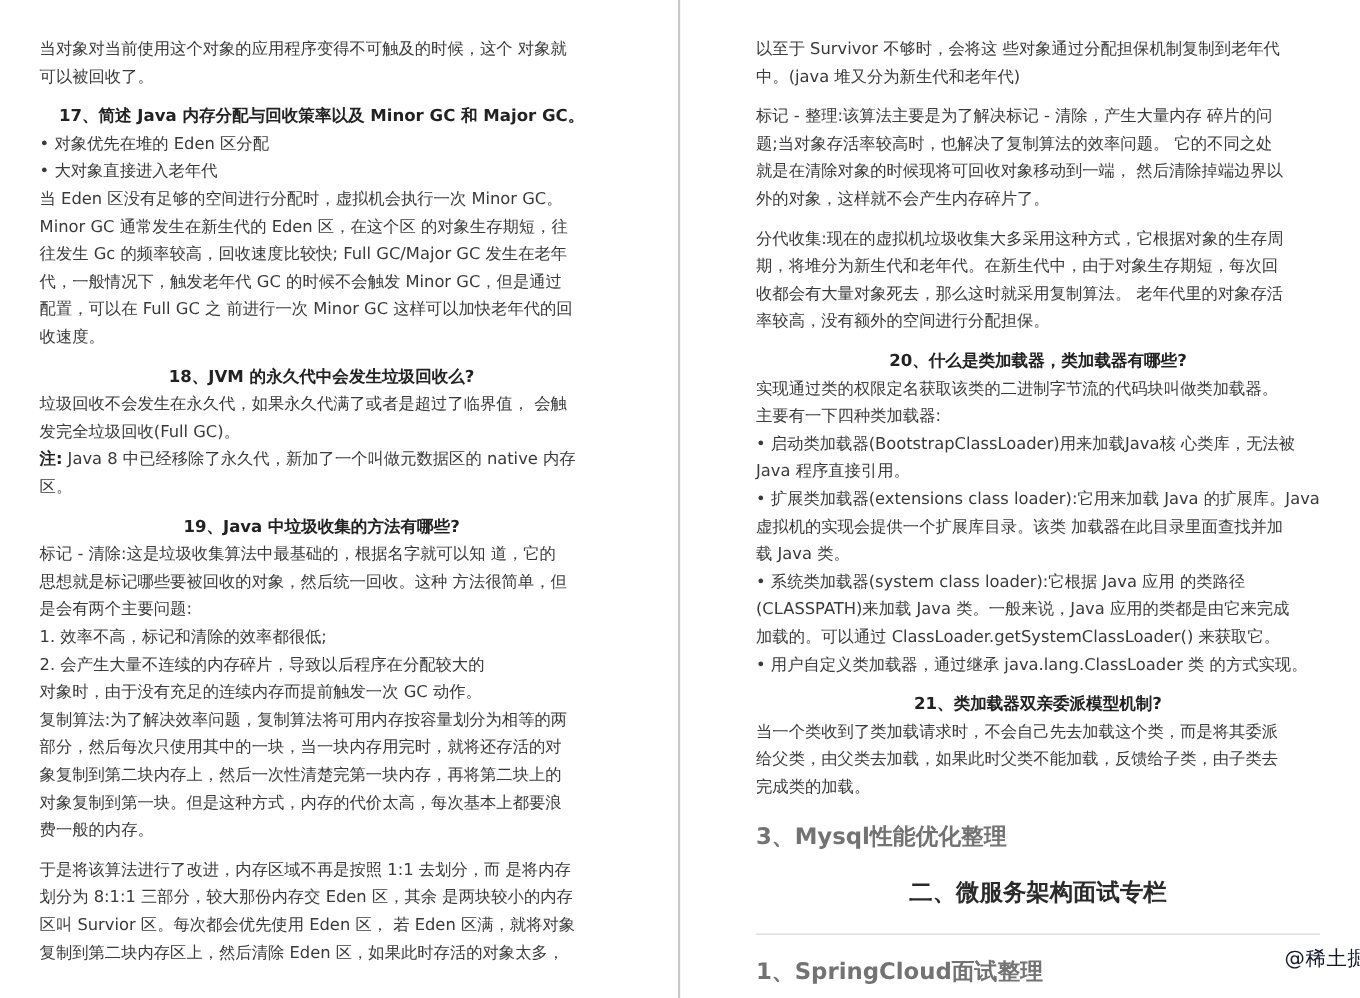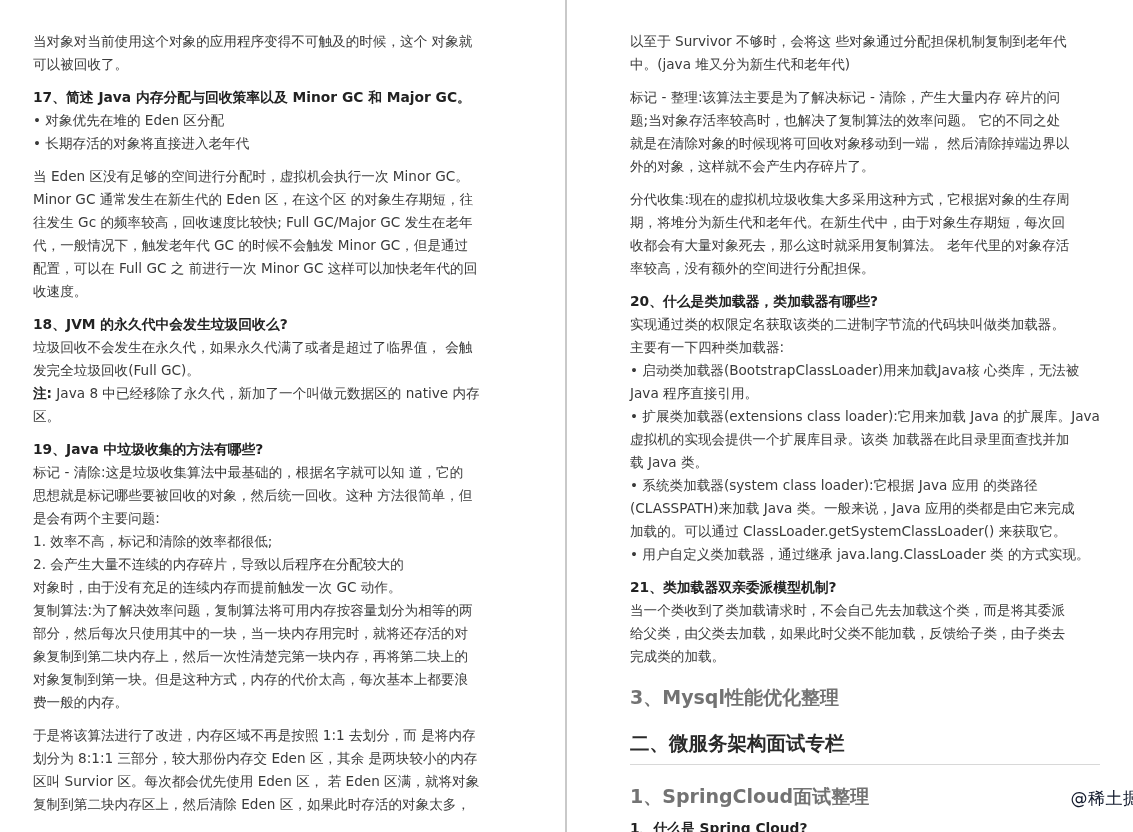--- a/index.html
+++ b/index.html
@@ -14,28 +14,28 @@
   .divider {
     position: absolute; left: 565px; top: 0; width: 2px; height: 832px;
     background: #c9c9c9;
   }
   .col { position: absolute; }
   .page.left .col { left: 33px; top: 30px; width: 470px; }
   .page.right .col { left: 63px; top: 30px; width: 470px; }
 
   p, .line { margin: 0; font-size: 13.6px; line-height: 23px; color: #3a3a3a; }
   .block { margin-bottom: 10px; }
-  .q { font-weight: bold; font-size: 13.8px; line-height: 23px; color: #222; margin: 0; }
+  .q { font-weight: bold; font-size: 13.8px; line-height: 23px; color: #222; margin: 0; text-align: center; }
   .bullet::before { content: "• "; }
   .note-label { font-weight: bold; color: #222; }
 
   .h2 { font-weight: bold; font-size: 19px; color: #737373; margin: 14px 0 0 0; line-height: 30px; }
   .h1 {
     font-weight: bold; font-size: 19.5px; color: #2a2a2a; margin: 16px 0 16px 0;
-    line-height: 32px; border-bottom: 1px solid #d8d8d8; padding-bottom: 4px;
+    line-height: 32px; border-bottom: 1px solid #d8d8d8; padding-bottom: 18px; text-align: center;
   }
   .h3 { font-weight: bold; font-size: 13.8px; color: #222; margin: 6px 0 0 0; line-height: 22px; }
 
   .watermark {
     position: absolute; right: 22px; bottom: 22px;
     font-size: 17px; color: #0f172a; letter-spacing: 0.5px;
   }
 </style>
 </head>
 <body>
@@ -43,21 +43,21 @@
 <div class="page left">
   <div class="col">
     <div class="block">
       <p>当对象对当前使用这个对象的应用程序变得不可触及的时候，这个 对象就</p>
       <p>可以被回收了。</p>
     </div>
 
     <div>
       <p class="q">17、简述 Java 内存分配与回收策率以及 Minor GC 和 Major GC。</p>
       <p class="bullet">对象优先在堆的 Eden 区分配</p>
-      <p class="bullet block">长期存活的对象将直接进入老年代</p>
+      <p class="bullet">大对象直接进入老年代</p>
       <div class="block">
         <p>当 Eden 区没有足够的空间进行分配时，虚拟机会执行一次 Minor GC。</p>
         <p>Minor GC 通常发生在新生代的 Eden 区，在这个区 的对象生存期短，往</p>
         <p>往发生 Gc 的频率较高，回收速度比较快; Full GC/Major GC 发生在老年</p>
         <p>代，一般情况下，触发老年代 GC 的时候不会触发 Minor GC，但是通过</p>
         <p>配置，可以在 Full GC 之 前进行一次 Minor GC 这样可以加快老年代的回</p>
         <p>收速度。</p>
       </div>
     </div>
 

